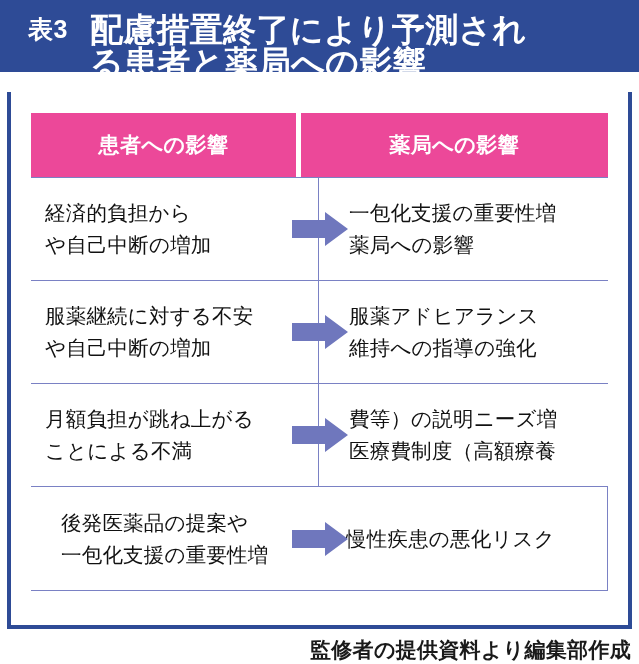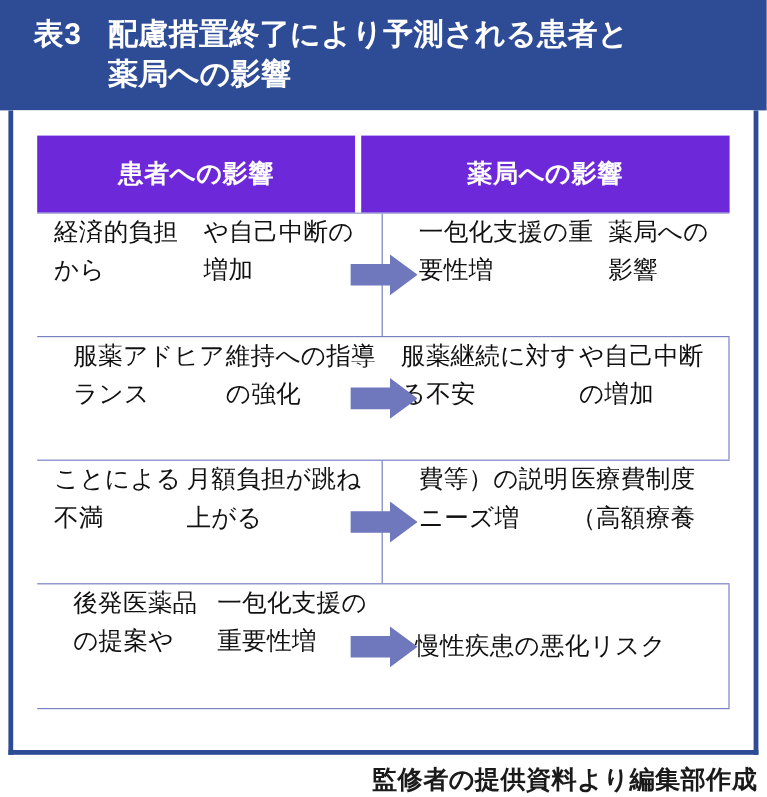--- a/index.html
+++ b/index.html
@@ -21,21 +21,21 @@
     box-sizing: border-box;
     background: #ffffff;
   }
 
   
   .title-bar {
     position: absolute;
     left: 0;
     top: 0;
     width: 639px;
-    height: 92px;
+    height: 72px;
     background: #2e4b96;
     box-sizing: border-box;
   }
   .title-inner {
     position: absolute;
     left: 28px;
     top: 13px;
     right: 16px;
     display: flex;
     align-items: flex-start;
@@ -44,21 +44,21 @@
     color: #ffffff;
     font-size: 25px;
     font-weight: bold;
     line-height: 33px;
     letter-spacing: 0.5px;
     white-space: nowrap;
     flex: 0 0 auto;
   }
   .title-text {
     color: #ffffff;
-    font-size: 25px;
+    font-size: 33px;
     font-weight: bold;
     line-height: 33px;
     letter-spacing: 0.3px;
     margin-left: 22px;
     max-width: 440px;
   }
 
   
   .frame {
     position: absolute;
@@ -85,21 +85,21 @@
     display: flex;
     width: 100%;
     box-sizing: border-box;
   }
 
   
   .row.header {
     height: 64px;
   }
   .row.header .cell {
-    background: #6d28d9;
+    background: #ec4899;
     color: #ffffff;
     font-size: 21px;
     font-weight: bold;
     letter-spacing: 0.5px;
     display: flex;
     align-items: center;
     justify-content: center;
     box-sizing: border-box;
   }
   .row.header .cell.left  { width: 286px; }
@@ -109,21 +109,21 @@
   
   .row.body {
     height: 103px;
     border-bottom: 1.5px solid #7a81c4;
     position: relative;
   }
   .row.body:first-of-type { border-top: none; }
   .row.body .cell {
     box-sizing: border-box;
     display: flex;
-    flex-direction: row;
+    flex-direction: column;
     justify-content: center;
     font-size: 20.5px;
     line-height: 32px;
     color: #111111;
     letter-spacing: 0.2px;
   }
   .row.body .cell.left {
     width: 288px;
     padding-left: 14px;
     padding-right: 6px;
@@ -206,39 +206,39 @@
           <span>薬局への影響</span>
         </div>
         <span class="arrow">
           <svg width="56" height="34" viewBox="0 0 56 34" xmlns="http://www.w3.org/2000/svg">
             <polygon points="0,8 33,8 33,0 56,17 33,34 33,26 0,26" fill="#6f77bd"></polygon>
           </svg>
         </span>
       </div>
 
       <div class="row body">
-        <div class="cell right">
-          <span>服薬アドヒアランス</span>
-          <span>維持への指導の強化</span>
-        </div>
         <div class="cell left">
           <span>服薬継続に対する不安</span>
           <span>や自己中断の増加</span>
         </div>
+        <div class="cell right">
+          <span>服薬アドヒアランス</span>
+          <span>維持への指導の強化</span>
+        </div>
         <span class="arrow">
           <svg width="56" height="34" viewBox="0 0 56 34" xmlns="http://www.w3.org/2000/svg">
             <polygon points="0,8 33,8 33,0 56,17 33,34 33,26 0,26" fill="#6f77bd"></polygon>
           </svg>
         </span>
       </div>
 
       <div class="row body">
         <div class="cell left">
+          <span>月額負担が跳ね上がる</span>
           <span>ことによる不満</span>
-          <span>月額負担が跳ね上がる</span>
         </div>
         <div class="cell right">
           <span>費等）の説明ニーズ増</span>
           <span>医療費制度（高額療養</span>
         </div>
         <span class="arrow">
           <svg width="56" height="34" viewBox="0 0 56 34" xmlns="http://www.w3.org/2000/svg">
             <polygon points="0,8 33,8 33,0 56,17 33,34 33,26 0,26" fill="#6f77bd"></polygon>
           </svg>
         </span>

